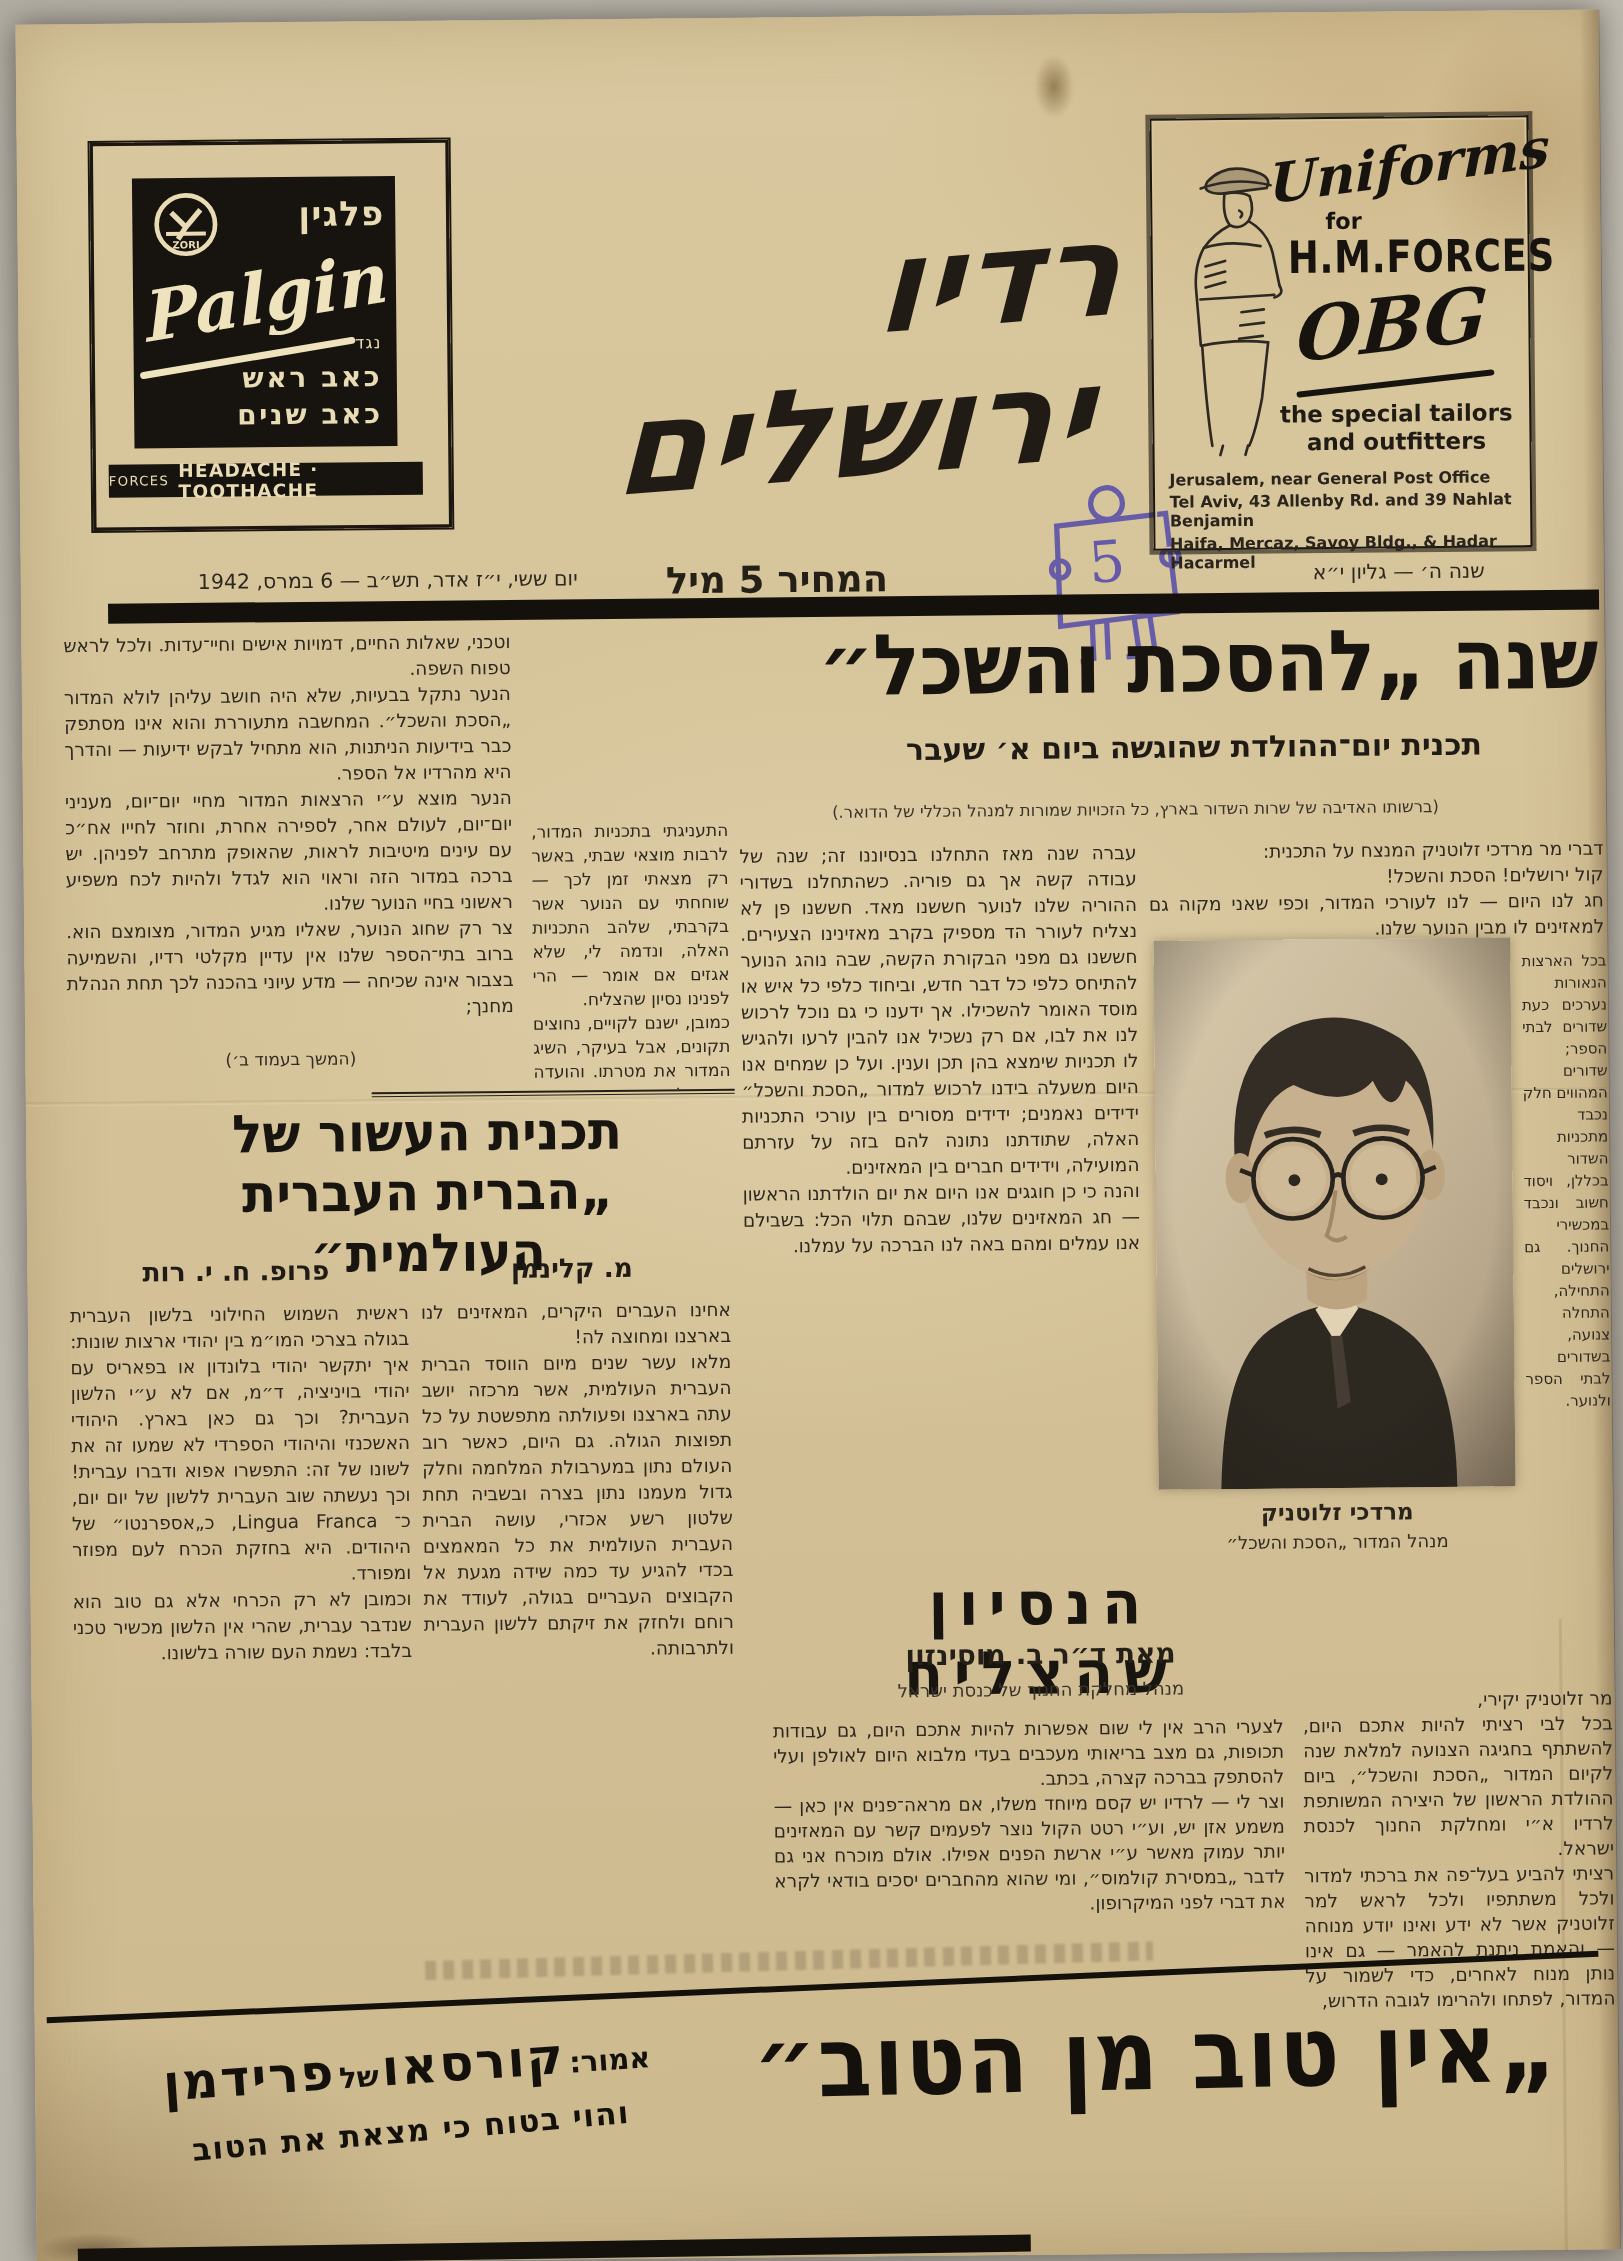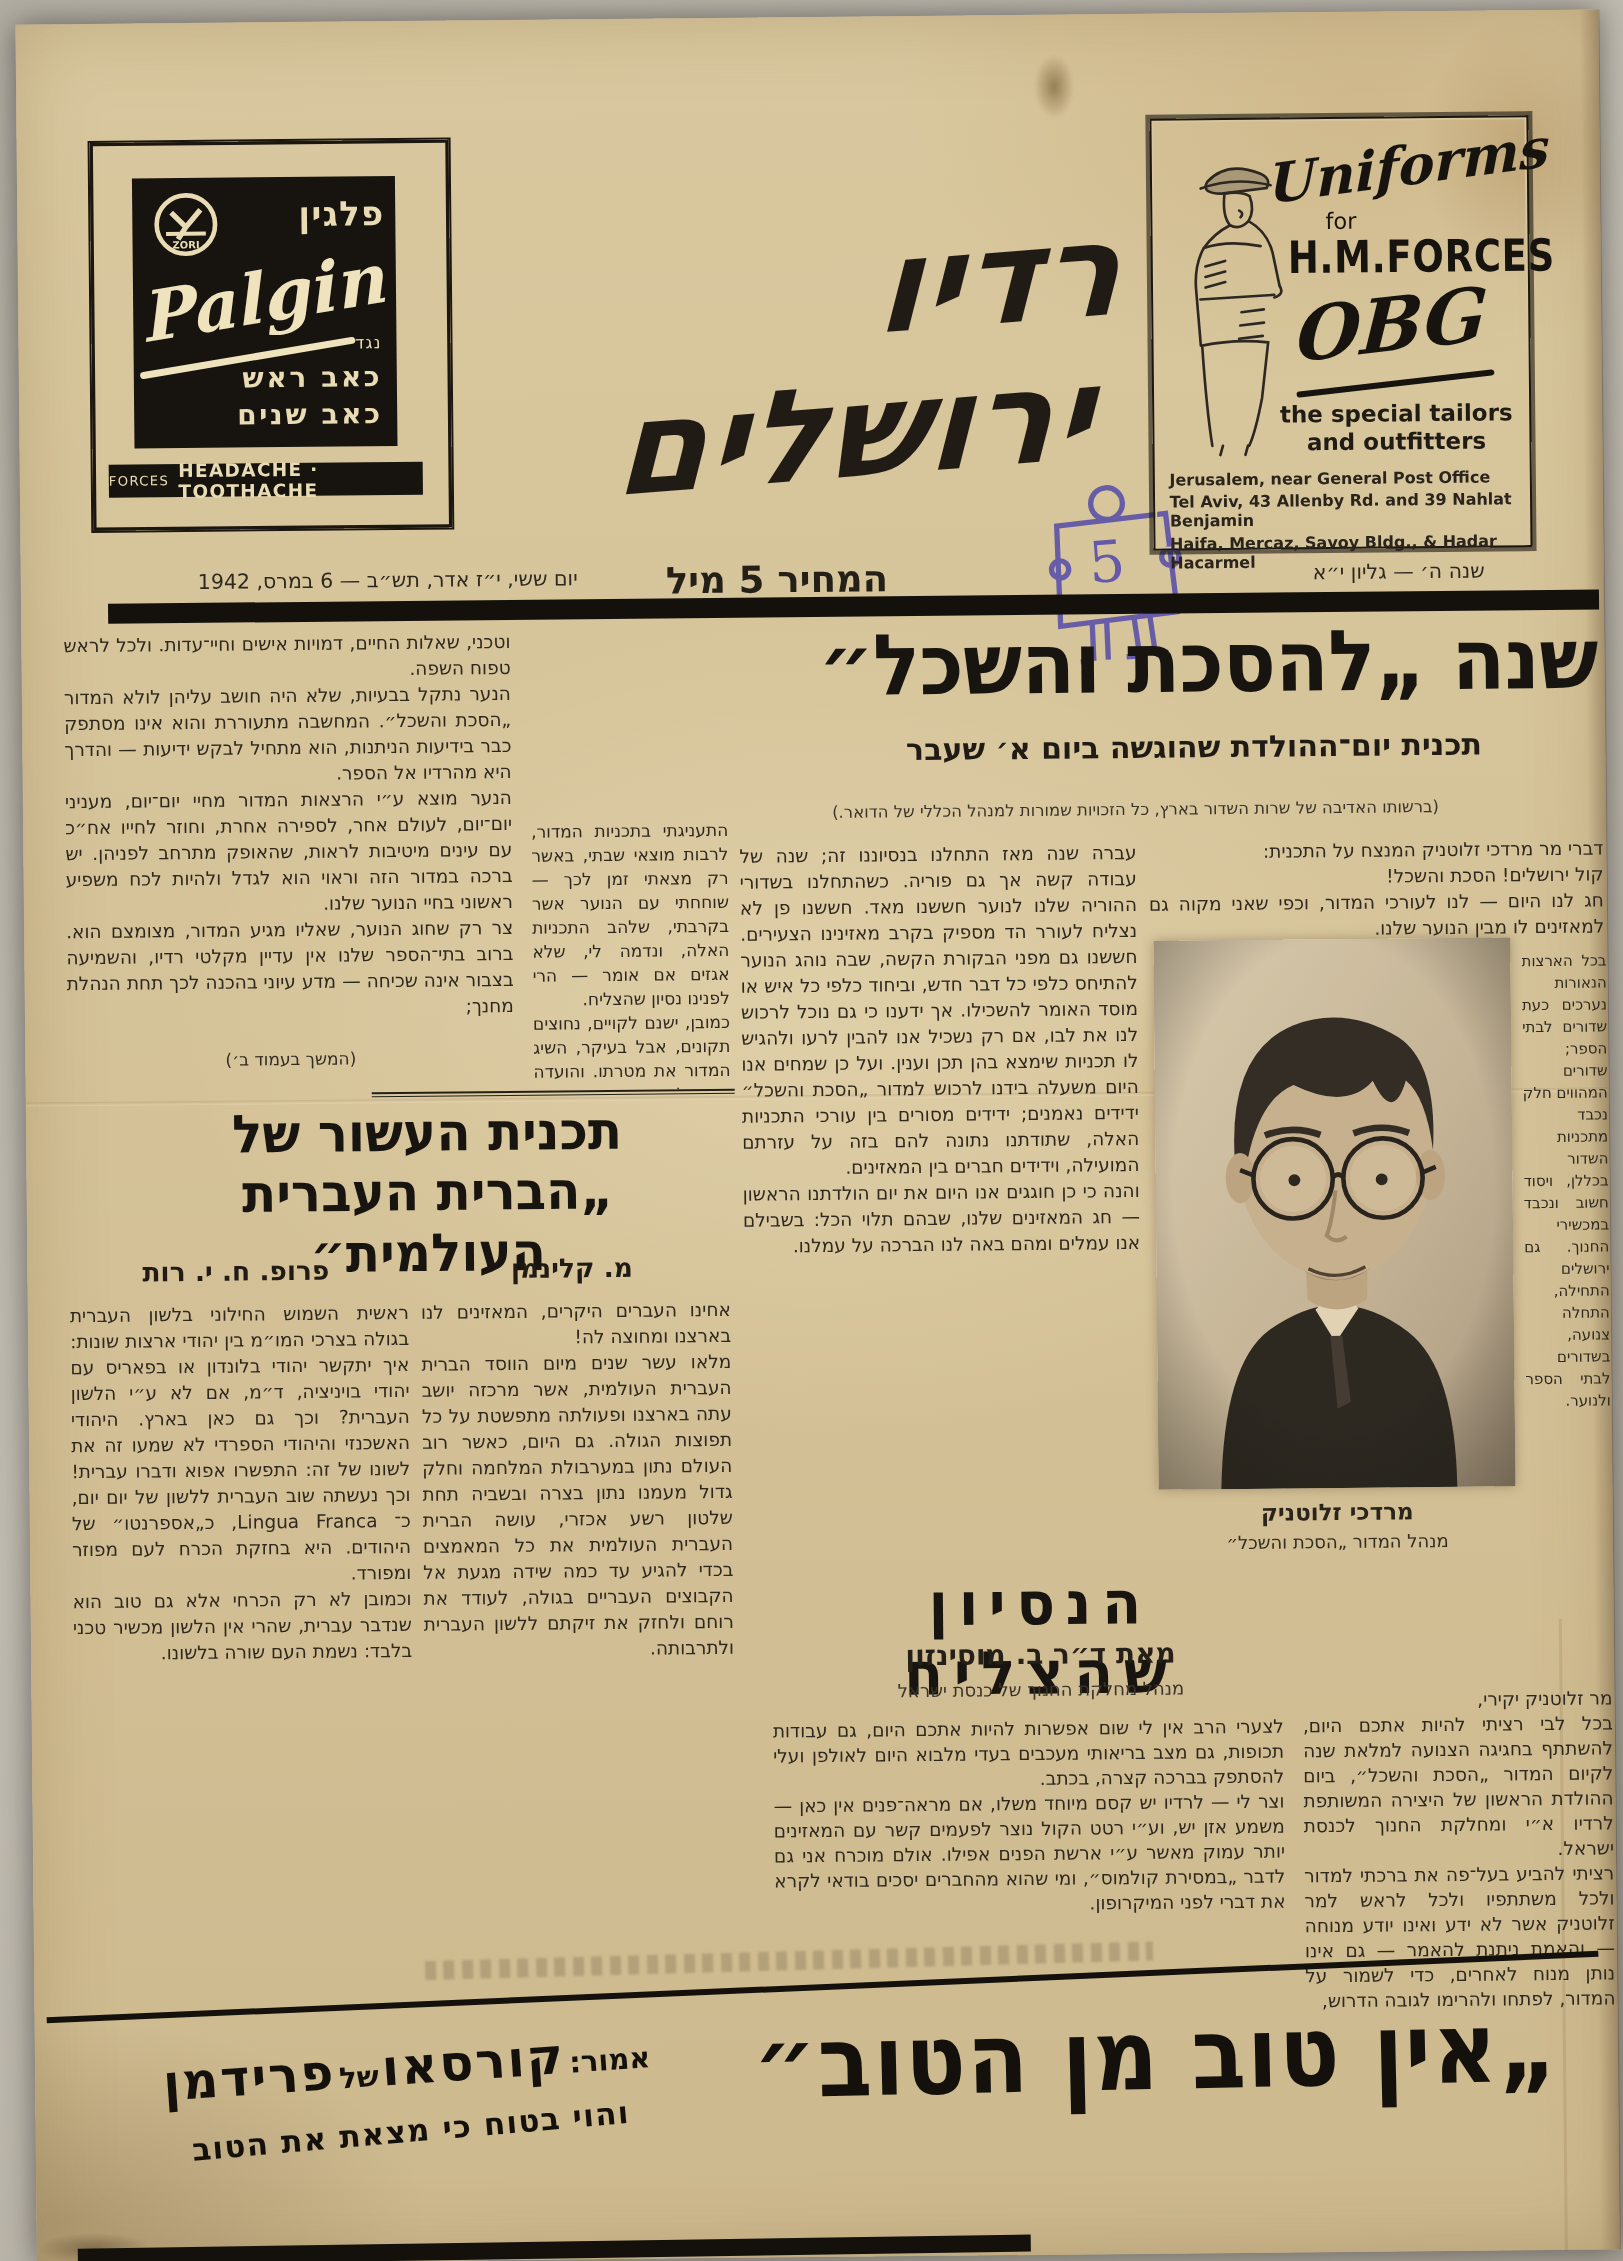--- a/index.html
+++ b/index.html
@@ -30,21 +30,21 @@
   .mh{font-weight:bold;font-style:italic;color:#201c15;transform:skewX(-8deg) rotate(-4deg);letter-spacing:1.3px;}
   .mh1{left:861px;top:187px;font-size:130px;}
   .mh2{left:599px;top:339px;font-size:130px;}
   .price{left:645px;top:541px;font-size:37px;font-weight:bold;color:#241f17;direction:rtl;}
   .stamp{left:1011px;top:465px;transform:rotate(-4deg);}
   .stamp-digit{position:absolute;left:58px;top:49px;font-family:"DejaVu Serif",serif;font-size:57px;color:#5b51a9;opacity:.92;}
   
   .obg-frame{left:1133px;top:105px;width:375px;height:428px;border:2.6px solid #1b1710;box-shadow:0 0 0 2px #d7c59c inset,0 0 0 4px rgba(27,23,16,.6);}
   .obg-officer{position:absolute;left:9.3px;top:26.5px;}
   .obg-uniforms{position:absolute;left:117px;top:17px;width:252px;text-align:center;font-family:"DejaVu Serif",serif;font-style:italic;font-weight:bold;font-size:54px;color:#17140f;transform:rotate(-7deg) skewX(-8deg);}
-  .obg-for{position:absolute;left:173px;top:89px;font-size:22.5px;font-weight:normal;color:#17140f;}
+  .obg-for{position:absolute;left:173px;top:89px;font-size:22.5px;font-weight:bold;color:#17140f;}
   .obg-hm{position:absolute;left:135px;top:117px;font-size:37px;font-weight:bold;letter-spacing:0.7px;color:#17140f;transform:scaleY(1.2);}
   .obg-brand{position:absolute;left:143px;top:163px;font-family:"DejaVu Serif",serif;font-style:italic;font-weight:bold;font-size:74px;color:#17140f;transform:rotate(-6deg) skewX(-10deg);}
   .obg-swash{position:absolute;left:142px;top:262px;width:199px;height:6px;background:#17140f;transform:rotate(-6deg);border-radius:3.3px;}
   .obg-tag{position:absolute;left:113px;width:258px;text-align:center;font-size:23px;font-weight:bold;color:#201c15;}
   .obg-t1{top:282px;} .obg-t2{top:310px;}
   .obg-addr{position:absolute;left:14.6px;width:344px;font-size:16px;font-weight:bold;color:#2a241c;text-align:center;}
   .obg-a1{top:350px;text-align:left;}
   .obg-a2{top:372px;text-align:left;}
   .obg-a3{top:414px;text-align:left;}
   

